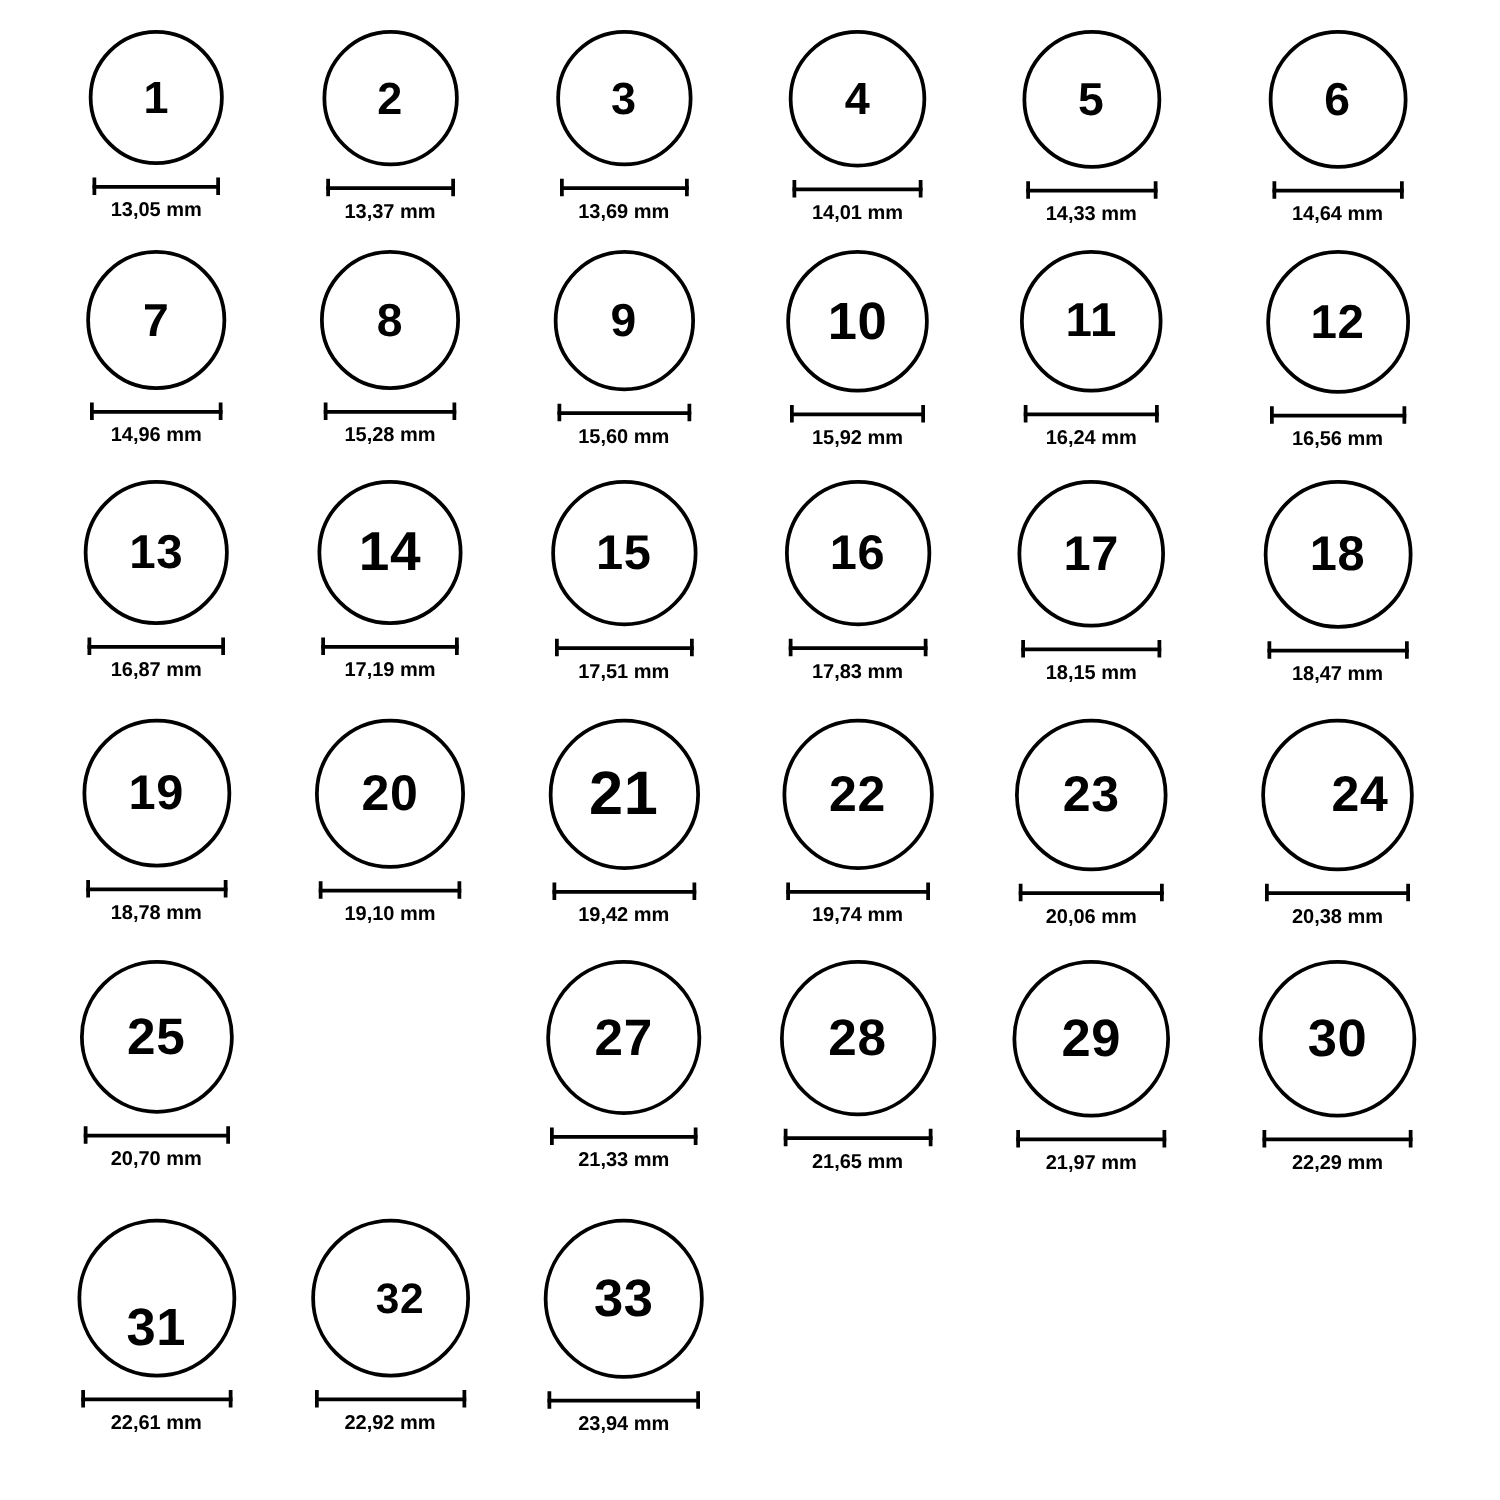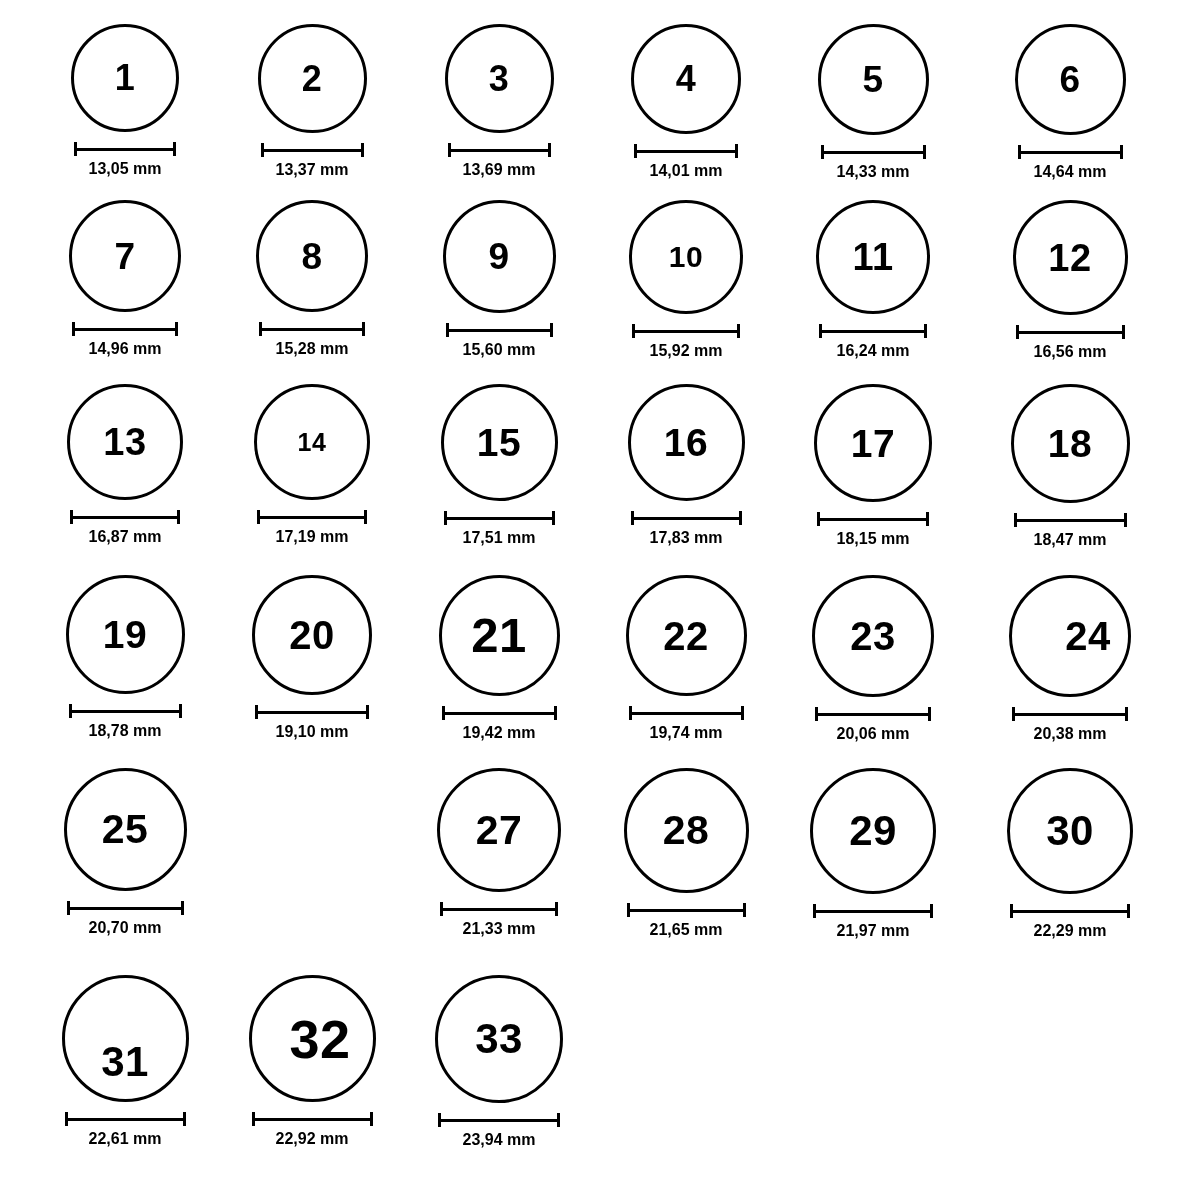--- a/index.html
+++ b/index.html
@@ -171,21 +171,21 @@
       </div>
       <div class="measure" style="width: 107px; margin-top: 10px;">
         <div class="bar"></div>
         <div class="cap-left"></div>
         <div class="cap-right"></div>
       </div>
       <div class="mm-label">15,60 mm</div>
     </div>
     <div class="ring-cell" style="left: 586px; top: 200px; width: 200px;">
       <div class="circle" style="width: 114px; height: 114px;">
-        <span class="circle-label" style="font-size: 30px;">10</span>
+        <span class="circle-label" style="font-size: 42px;">10</span>
       </div>
       <div class="measure" style="width: 108px; margin-top: 10px;">
         <div class="bar"></div>
         <div class="cap-left"></div>
         <div class="cap-right"></div>
       </div>
       <div class="mm-label">15,92 mm</div>
     </div>
     <div class="ring-cell" style="left: 773px; top: 200px; width: 200px;">
       <div class="circle" style="width: 114px; height: 114px;">
@@ -215,21 +215,21 @@
       </div>
       <div class="measure" style="width: 110px; margin-top: 10px;">
         <div class="bar"></div>
         <div class="cap-left"></div>
         <div class="cap-right"></div>
       </div>
       <div class="mm-label">16,87 mm</div>
     </div>
     <div class="ring-cell" style="left: 212px; top: 384px; width: 200px;">
       <div class="circle" style="width: 116px; height: 116px;">
-        <span class="circle-label" style="font-size: 25px;">14</span>
+        <span class="circle-label" style="font-size: 44px;">14</span>
       </div>
       <div class="measure" style="width: 110px; margin-top: 10px;">
         <div class="bar"></div>
         <div class="cap-left"></div>
         <div class="cap-right"></div>
       </div>
       <div class="mm-label">17,19 mm</div>
     </div>
     <div class="ring-cell" style="left: 399px; top: 384px; width: 200px;">
       <div class="circle" style="width: 117px; height: 117px;">
@@ -402,21 +402,21 @@
       </div>
       <div class="measure" style="width: 121px; margin-top: 10px;">
         <div class="bar"></div>
         <div class="cap-left"></div>
         <div class="cap-right"></div>
       </div>
       <div class="mm-label">22,61 mm</div>
     </div>
     <div class="ring-cell" style="left: 212px; top: 975px; width: 200px;">
       <div class="circle" style="width: 127px; height: 127px;">
-        <span class="circle-label" style="font-size: 54px; margin-left: 16px;">32</span>
+        <span class="circle-label" style="font-size: 34px; margin-left: 16px;">32</span>
       </div>
       <div class="measure" style="width: 121px; margin-top: 10px;">
         <div class="bar"></div>
         <div class="cap-left"></div>
         <div class="cap-right"></div>
       </div>
       <div class="mm-label">22,92 mm</div>
     </div>
     <div class="ring-cell" style="left: 399px; top: 975px; width: 200px;">
       <div class="circle" style="width: 128px; height: 128px;">

